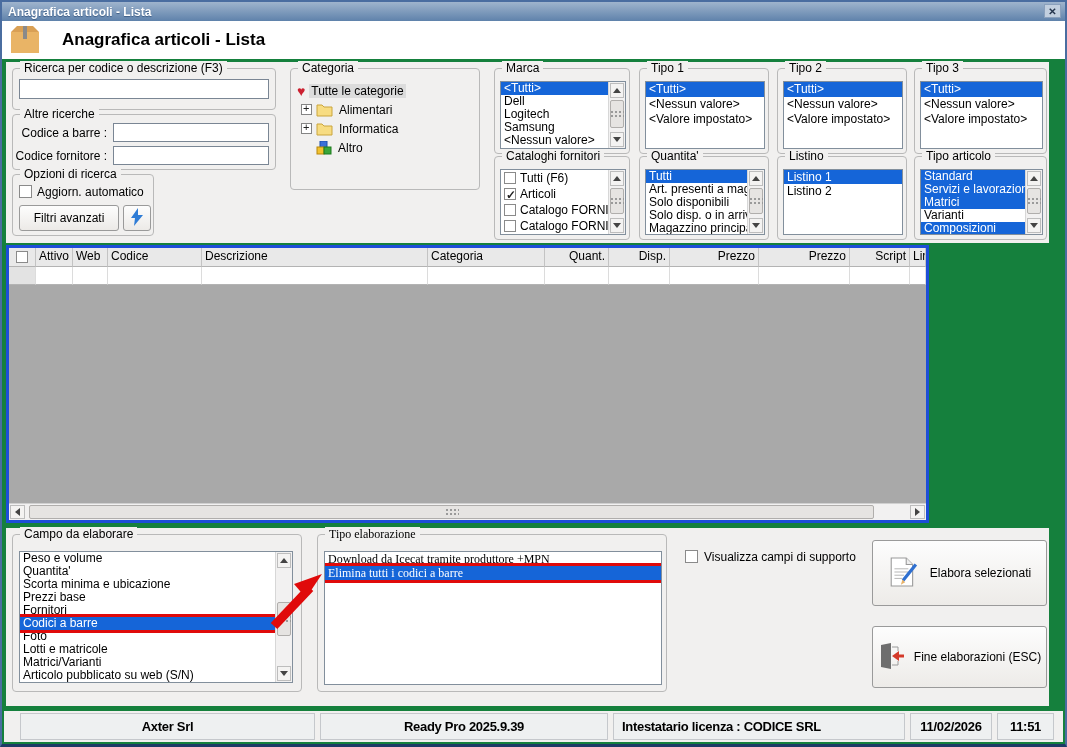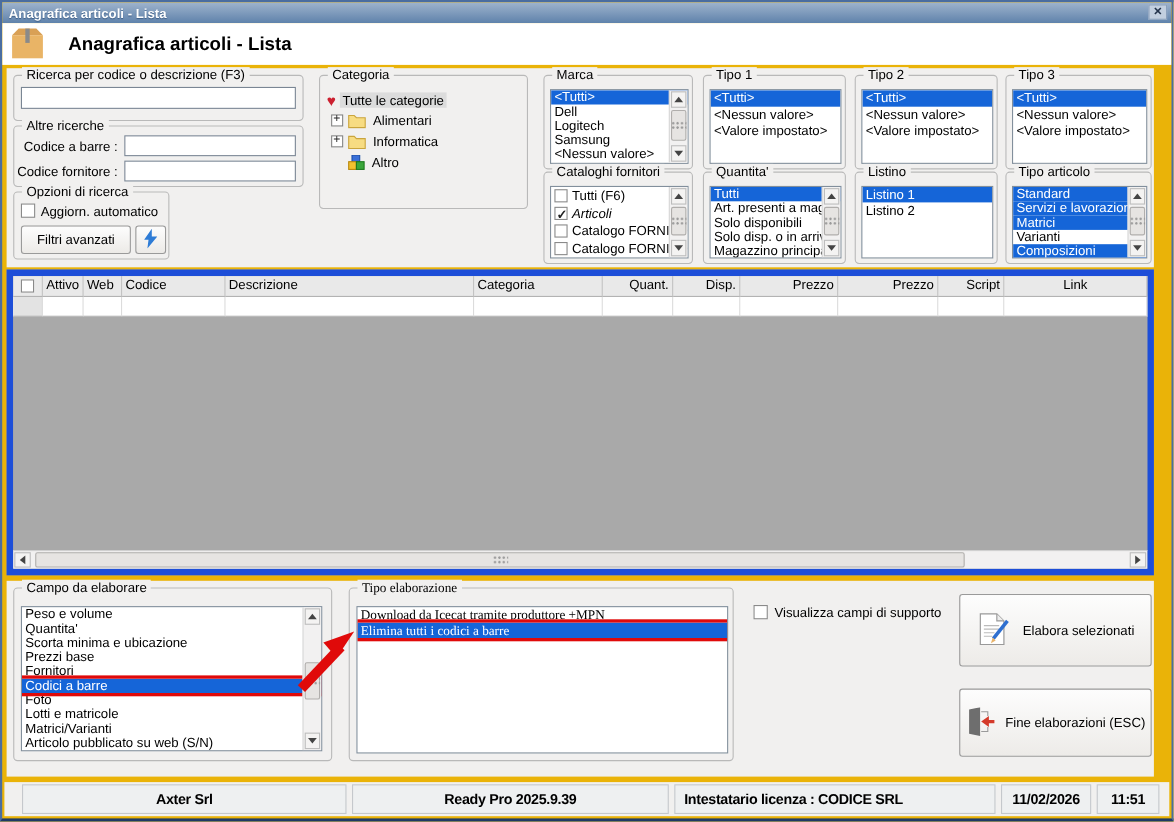--- a/index.html
+++ b/index.html
@@ -1,20 +1,20 @@
 <!DOCTYPE html>
 <html><head>
 <meta charset="utf-8">
 <style>
   * { margin:0; padding:0; box-sizing:border-box; }
   html,body { width:1067px; height:747px; }
   body { font-family:"Liberation Sans", sans-serif; font-size:12px; color:#000; }
 
   .window { position:relative; width:1067px; height:747px;
-    background:#eab308; border:2px solid #4a6da0; border-bottom:3px solid #1d3a66; overflow:hidden; }
+    background:#15803d; border:2px solid #4a6da0; border-bottom:3px solid #1d3a66; overflow:hidden; }
 
   
   .titlebar { position:absolute; left:0; top:0; right:0; height:19px;
     background:linear-gradient(#9fb4cd, #5f82ab); display:flex; align-items:center; padding:0 6px; }
   .titlebar .t { color:#fff; font-weight:bold; font-size:12px; text-shadow:0 1px 1px #3c5c84; }
   .close-btn { position:absolute; right:4px; top:2px; width:17px; height:14px;
     background:#c2cfdf; border:1px solid #8aa0bc; color:#24344c; font-size:10px; font-weight:bold;
     display:flex; align-items:center; justify-content:center; cursor:pointer; }
 
   
@@ -58,21 +58,21 @@
 
   
   .tree-row { display:flex; align-items:center; height:19px; white-space:nowrap; }
   .expander { width:11px; height:11px; border:1px solid #848484; background:#fff; position:relative; margin-right:4px; flex:none; }
   .expander::before { content:"+"; position:absolute; left:1px; top:-3px; font-size:11px; color:#222; }
   .tree-label { padding:0 2px; }
   .tree-label.sel { background:#dcdcdc; }
   .ticon { margin-right:4px; flex:none; display:inline-flex; }
 
   
-  #grid { position:absolute; left:4px; top:243px; width:1043px; height:278px; background:#a9a9a9; border:6px solid #1d4ed8; }
+  #grid { position:absolute; left:4px; top:243px; width:923px; height:278px; background:#a9a9a9; border:3px solid #1d4ed8; }
   .ghead { display:flex; height:19px; background:#e9e9e9; }
   .ghead .hc { border-right:1px solid #c3c3c3; border-bottom:1px solid #b3b3b3; padding:1px 3px; overflow:hidden;
                white-space:nowrap; flex:none; }
   .ghead .hc.num { text-align:right; }
   .gfilter { display:flex; height:18px; background:#fff; }
   .gfilter .fc { border-right:1px solid #dcdcdc; border-bottom:1px solid #b3b3b3; flex:none; }
   .gfilter .fc.selcell { background:#e3e3e3; }
   .gbody { position:absolute; left:0; top:37px; right:0; bottom:17px; background:#a9a9a9; }
 
   .hsb { position:absolute; left:0; right:0; bottom:0; height:17px; background:#f2f1f1; border-top:1px solid #d0d0d0; }
@@ -245,21 +245,21 @@
 
     <div class="gb" style="left:488px; top:94px; width:136px; height:84px;">
       <span class="gbt">Cataloghi fornitori</span>
       <div class="lst" style="left:5px; top:12px; width:126px; height:66px;">
         <div class="it" style="height:16px; line-height:16px; display:flex; align-items:center; gap:4px;">
           <span class="cb" style="width:12px;height:12px;"></span>
           <span>Tutti (F6)</span>
         </div>
         <div class="it" style="height:16px; line-height:16px; display:flex; align-items:center; gap:4px;">
           <span class="cb checked" style="width:12px;height:12px;"></span>
-          <span class="inactive-sel" style="flex:1;font-style:italic;">Articoli</span>
+          <span class="inactive-sel" style="flex:1;">Articoli</span>
         </div>
         <div class="it" style="height:16px; line-height:16px; display:flex; align-items:center; gap:4px;">
           <span class="cb" style="width:12px;height:12px;"></span>
           <span>Catalogo FORNITOR</span>
         </div>
         <div class="it" style="height:16px; line-height:16px; display:flex; align-items:center; gap:4px;">
           <span class="cb" style="width:12px;height:12px;"></span>
           <span>Catalogo FORNITOR</span>
         </div>
         <div class="vsb">

